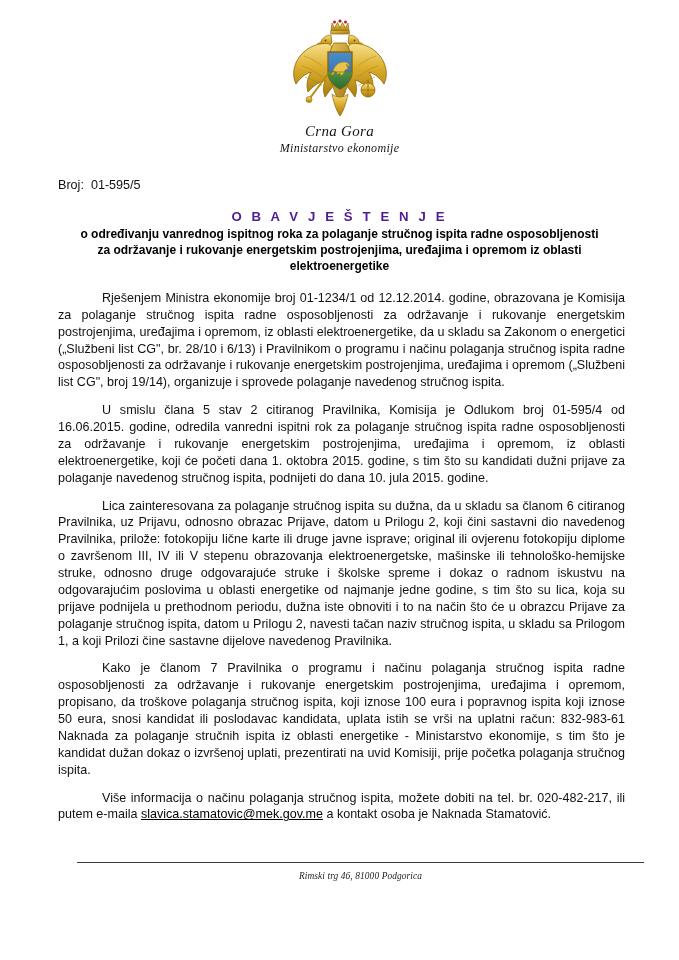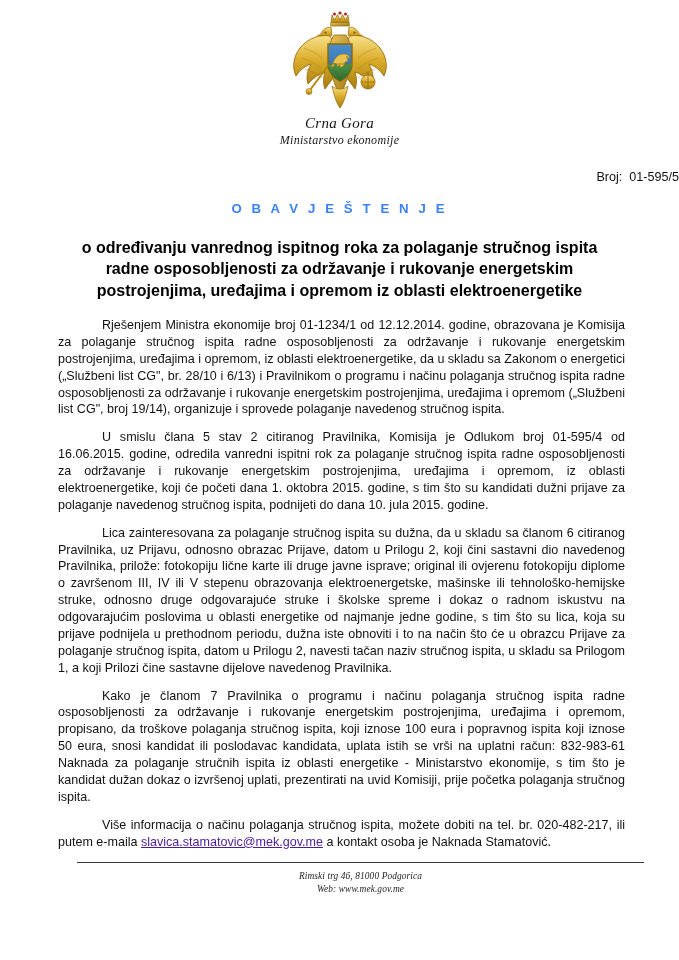--- a/index.html
+++ b/index.html
@@ -20,21 +20,21 @@
   .page {
     width: 679px;
     height: 960px;
     position: relative;
     box-sizing: border-box;
   }
 
   
   .letterhead {
     width: 100%;
-    padding-top: 8px;
+    padding-top: 16px;
     text-align: center;
   }
   .coat-wrap {
     display: flex;
     justify-content: center;
     align-items: flex-start;
   }
   .coat-svg {
     display: block;
   }
@@ -56,38 +56,37 @@
     line-height: 1.3;
   }
 
   
   .refblock {
     margin-top: 20px;
     padding-left: 58px;
     font-size: 12.6px;
     line-height: 1.46;
     color: #111;
-    text-align: right;
   }
   .refblock div { white-space: pre; }
 
   
   .title {
     margin-top: 14px;
     text-align: center;
     font-size: 13.2px;
     font-weight: bold;
     letter-spacing: 3.1px;
-    color: #3b82f6;
+    color: #4c1d95;
   }
   .subtitle {
-    margin: 21px auto 0 auto;
+    margin: 2px auto 0 auto;
     width: 520px;
     text-align: center;
-    font-size: 16px;
+    font-size: 12px;
     font-weight: bold;
     line-height: 1.34;
     color: #000;
   }
 
   
   .body-copy {
     margin-top: 16px;
     padding-left: 58px;
     padding-right: 54px;
@@ -98,21 +97,21 @@
     text-justify: inter-word;
     text-indent: 44px;
     font-size: 12.55px;
     line-height: 1.345;
     color: #121212;
     hyphens: none;
   }
   .body-copy p:last-child { margin-bottom: 0; }
 
   a.maillink {
-    color: #4c1d95;
+    color: #000000;
     text-decoration: underline;
   }
 
   
   .footer {
     position: absolute;
     left: 0;
     right: 6px;
     top: 862px;
     padding-left: 48px;
@@ -238,17 +237,16 @@
     <p>U smislu člana 5 stav 2 citiranog Pravilnika, Komisija je Odlukom broj 01-595/4 od 16.06.2015. godine, odredila vanredni ispitni rok za polaganje stručnog ispita radne osposobljenosti za održavanje i rukovanje energetskim postrojenjima, uređajima i opremom, iz oblasti elektroenergetike, koji će početi dana 1. oktobra 2015. godine, s tim što su kandidati dužni prijave za polaganje navedenog stručnog ispita, podnijeti do dana  10. jula 2015. godine.</p>
     <p>Lica zainteresovana za polaganje stručnog ispita su dužna, da u skladu sa članom 6 citiranog Pravilnika, uz Prijavu, odnosno obrazac Prijave, datom u Prilogu 2, koji čini sastavni dio navedenog Pravilnika, prilože: fotokopiju lične karte ili druge javne isprave; original ili ovjerenu fotokopiju diplome o završenom III, IV ili V stepenu obrazovanja elektroenergetske, mašinske ili tehnološko-hemijske struke, odnosno druge odgovarajuće struke i školske spreme i dokaz o radnom iskustvu na odgovarajućim poslovima u oblasti energetike od najmanje jedne godine, s tim što su lica, koja su prijave podnijela u prethodnom periodu, dužna iste obnoviti i to na način što će u obrazcu Prijave za polaganje stručnog ispita, datom u Prilogu 2,  navesti tačan naziv stručnog ispita, u skladu sa Prilogom 1, a koji Prilozi čine sastavne dijelove navedenog Pravilnika.</p>
     <p>Kako je članom 7 Pravilnika o programu i načinu polaganja stručnog ispita radne osposobljenosti za održavanje i rukovanje energetskim postrojenjima, uređajima i opremom, propisano, da troškove polaganja stručnog ispita, koji iznose 100 eura i popravnog ispita koji iznose 50 eura, snosi kandidat ili poslodavac kandidata, uplata istih se vrši na uplatni račun: 832-983-61 Naknada za polaganje stručnih ispita iz oblasti energetike - Ministarstvo ekonomije, s tim što je kandidat dužan dokaz o izvršenoj uplati, prezentirati na uvid Komisiji, prije početka polaganja stručnog ispita.</p>
     <p><span>Više informacija o načinu polaganja stručnog ispita, možete dobiti na tel. br. 020-482-217, ili putem e-maila </span><a class="maillink" href="#">slavica.stamatovic@mek.gov.me</a><span> a kontakt osoba je Naknada Stamatović.</span></p>
   </div>
 
   <div class="footer">
     <div class="footer-rule"></div>
     <div class="footer-text">
       <div>Rimski trg 46, 81000 Podgorica</div>
-      <div>Web: www.mek.gov.me</div>
     </div>
   </div>
 
 </div>
 
 </body></html>

